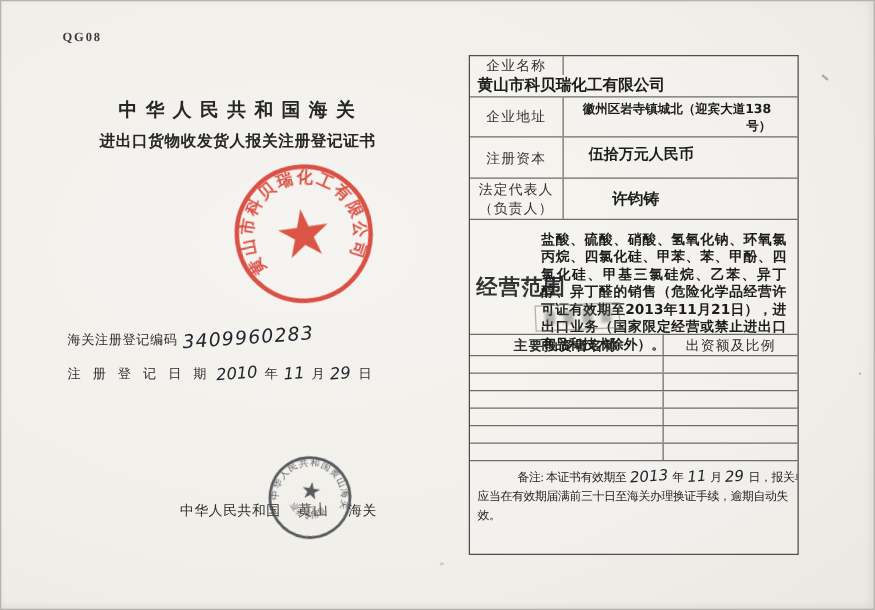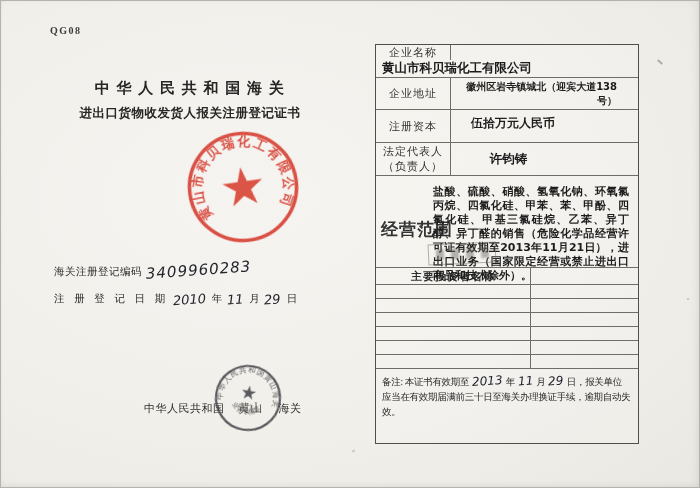--- a/index.html
+++ b/index.html
@@ -64,21 +64,21 @@
     align-items:center;justify-content:space-around;padding:0 3px;}
   .faint-stamp .blob{width:8px;height:11px;background:rgba(100,98,90,.45);filter:blur(1.2px);}
   .inv-header{height:17px;}
   .icell1{width:155px;border-right:1px solid #6e6d68;display:flex;align-items:center;
     justify-content:center;font-size:11px;letter-spacing:1px;color:#2e2e2e;box-sizing:border-box;font-weight:bold;}
   .icell2{flex:1;display:flex;align-items:center;justify-content:center;
     font-size:11px;letter-spacing:1px;color:#2e2e2e;}
   .inv-empty{height:14px;}
   .remark{padding:5px 4px 0 6px;font-size:9.5px;letter-spacing:-.3px;color:#1f1f1f;
     line-height:15px;overflow:hidden;border-bottom:none;}
-  .remark-line1{white-space:nowrap;display:flex;align-items:baseline;}
+  .remark-line1{white-space:nowrap;display:flex;align-items:baseline;margin-left:32px;}
   .remark .hand{font-size:12px;margin:0 3px;letter-spacing:0;}
   .speck1{position:absolute;left:657px;top:61px;width:6px;height:2px;
     background:rgba(90,90,90,.45);transform:rotate(40deg);}
   .speck2{position:absolute;left:687px;top:298px;width:2px;height:2px;
     border-radius:50%;background:rgba(110,110,110,.4);}
   .speck3{position:absolute;left:352px;top:450px;width:3px;height:2px;
     background:rgba(120,118,112,.3);transform:rotate(-20deg);}
 </style>
 </head>
 <body>
@@ -167,20 +167,21 @@
       <div class="faint-stamp">
         <div class="blob"></div>
         <div class="blob"></div>
         <div class="blob"></div>
         <div class="blob"></div>
       </div>
     </div>
 
     <div class="trow inv-header">
       <div class="icell1">主要投资者名称</div>
+      <div class="icell2">出资额及比例</div>
     </div>
     <div class="trow inv-empty">
         <div class="icell1"></div>
         <div class="icell2"></div>
       </div>
     <div class="trow inv-empty">
         <div class="icell1"></div>
         <div class="icell2"></div>
       </div>
     <div class="trow inv-empty">

